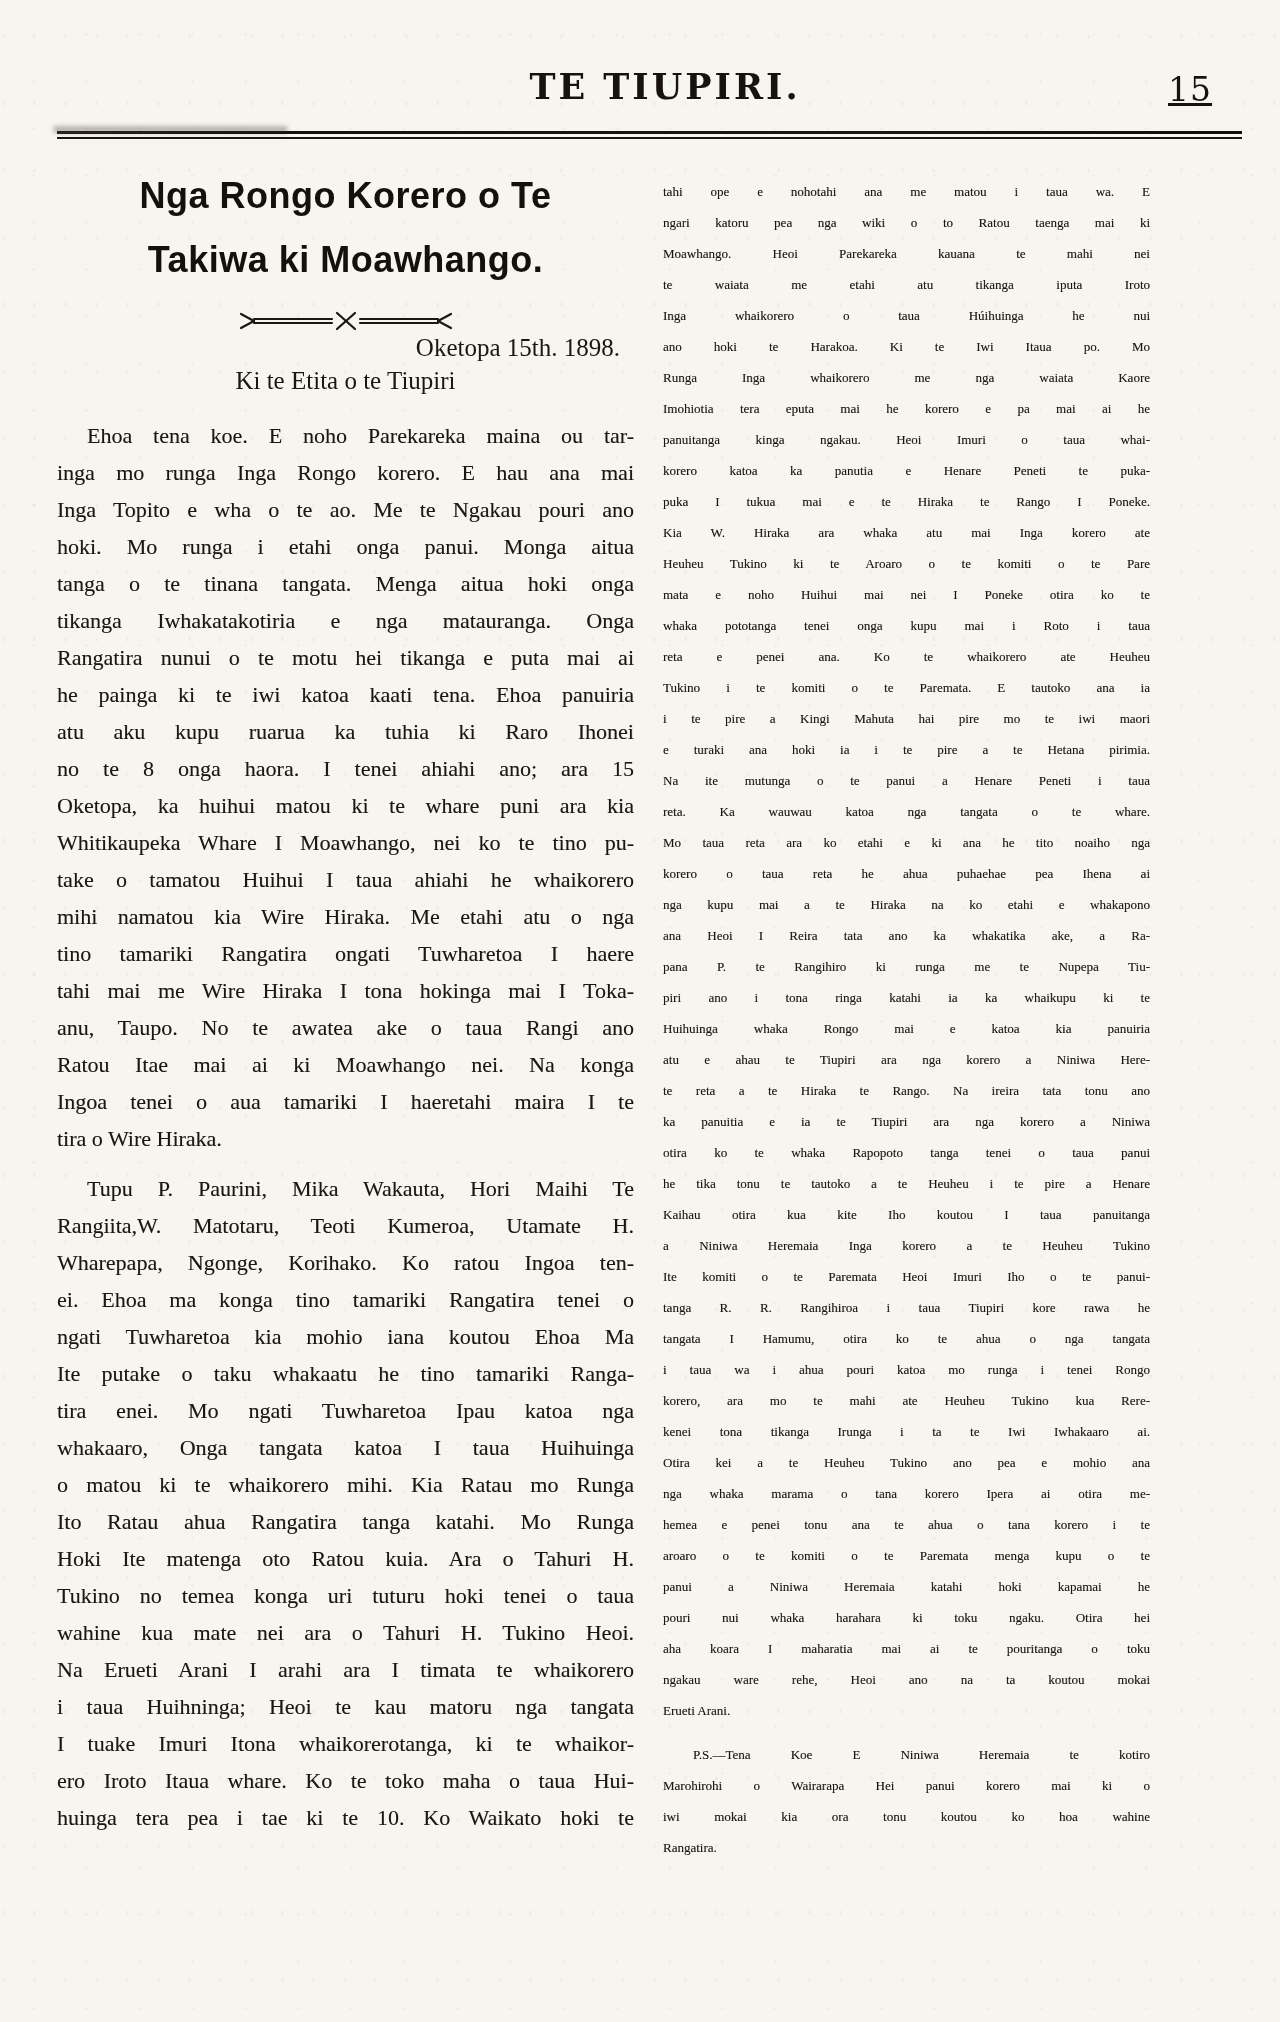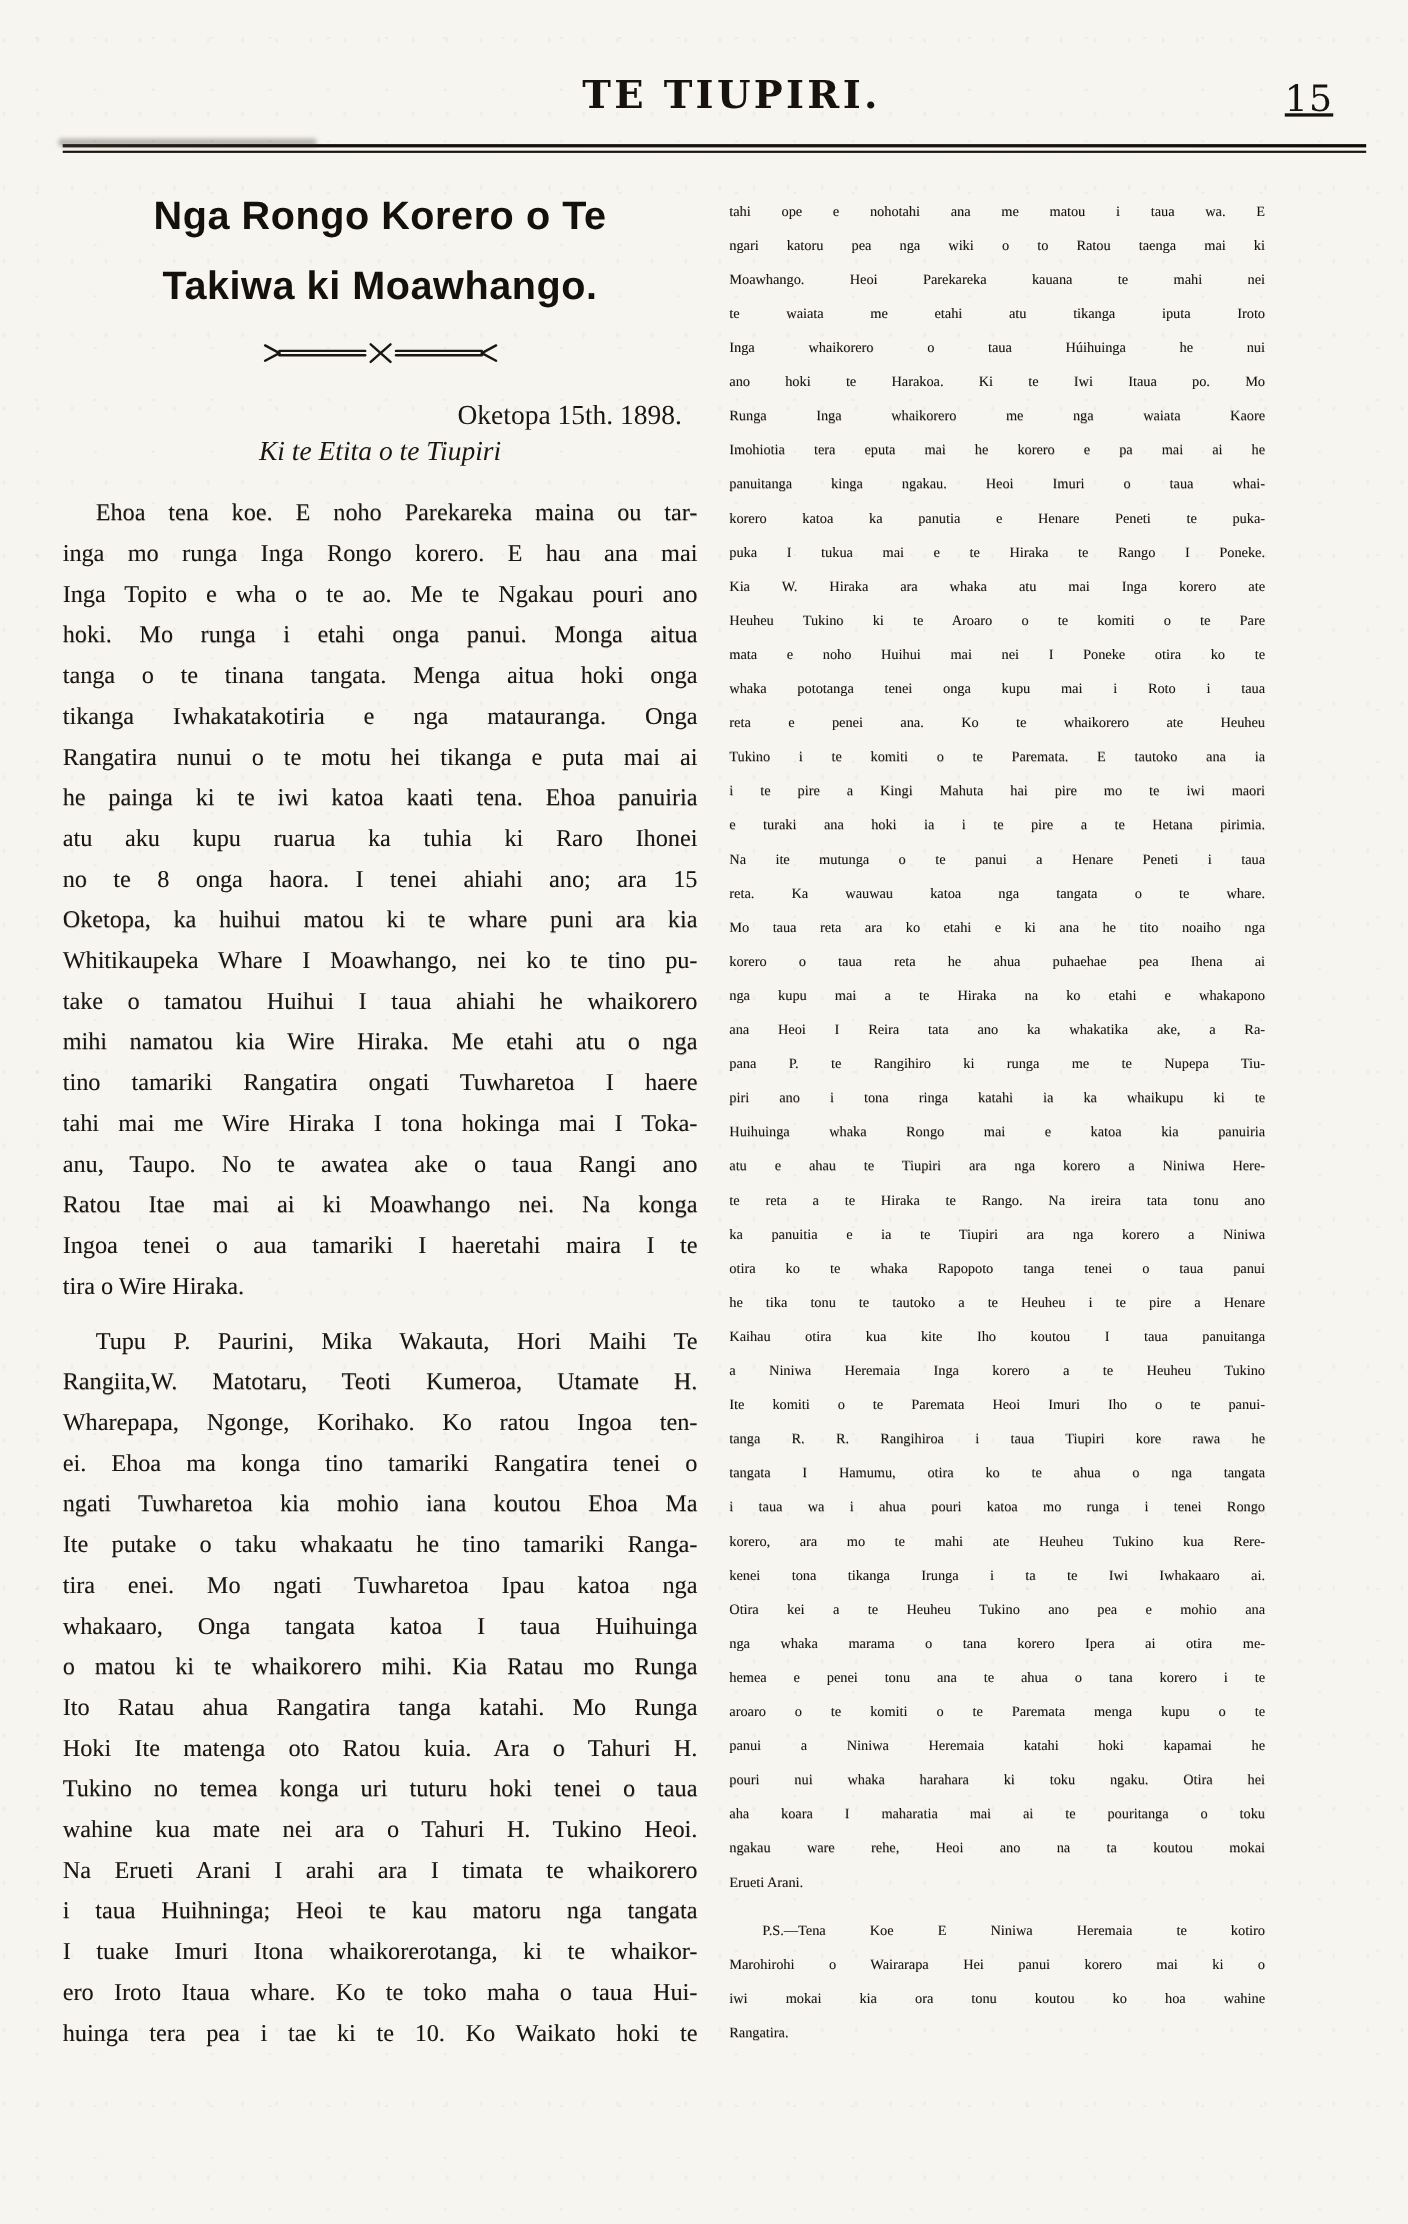--- a/index.html
+++ b/index.html
@@ -43,24 +43,24 @@
   .col-left{left:57px;top:158px;width:577px;}
   .col-right{left:663px;top:176px;width:487px;}
   .headline{
     margin:6px 0 0 0;
     font-family:"Liberation Sans",sans-serif;font-weight:700;
     font-size:36px;line-height:64px;text-align:center;letter-spacing:0.5px;
     color:#14100c;
   }
   .ornament{width:220px;margin:16px auto 0 auto;display:block;}
   .dateline{
-    margin-top:30px;font-size:25px;text-align:right;padding-right:14px;
+    font-size:25px;text-align:right;padding-right:14px;
     color:#1b1611;
   }
-  .salutation{margin-top:5px;font-size:25px;text-align:center;font-style:italic;}
+  .salutation{margin-top:5px;font-size:25px;text-align:center;}
   .body-text{
     margin-top:22px;font-size:22px;line-height:37px;
     text-shadow:0.3px 0.3px 0.4px rgba(35,24,12,0.35);
   }
   .col-right .body-text{margin-top:0;font-size:13px;line-height:31px;}
   .para + .para{margin-top:13px;}
   .tline{text-align:justify;text-align-last:justify;}
   .tline.last{text-align-last:left;}
   .tline.indent{text-indent:30px;}
 </style>

